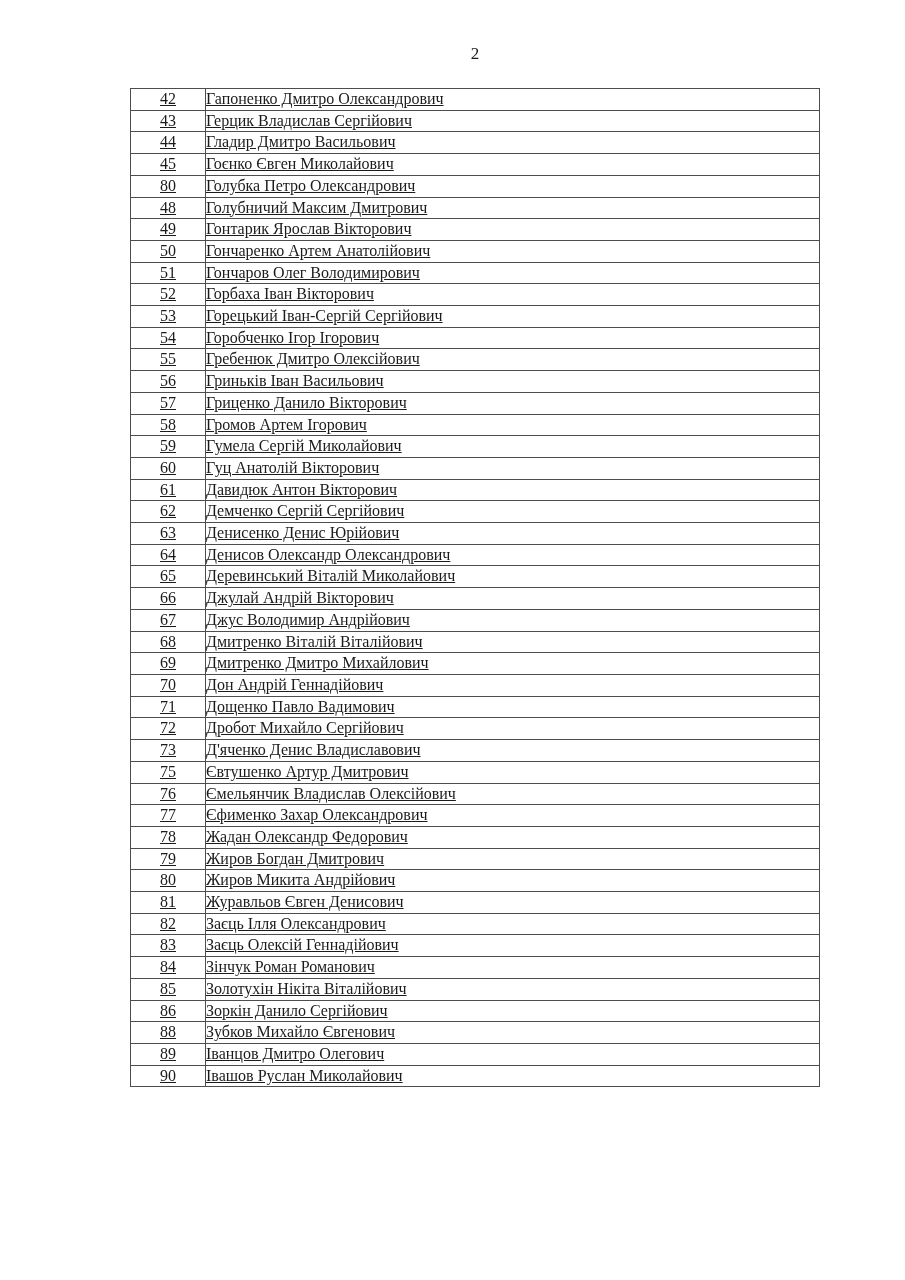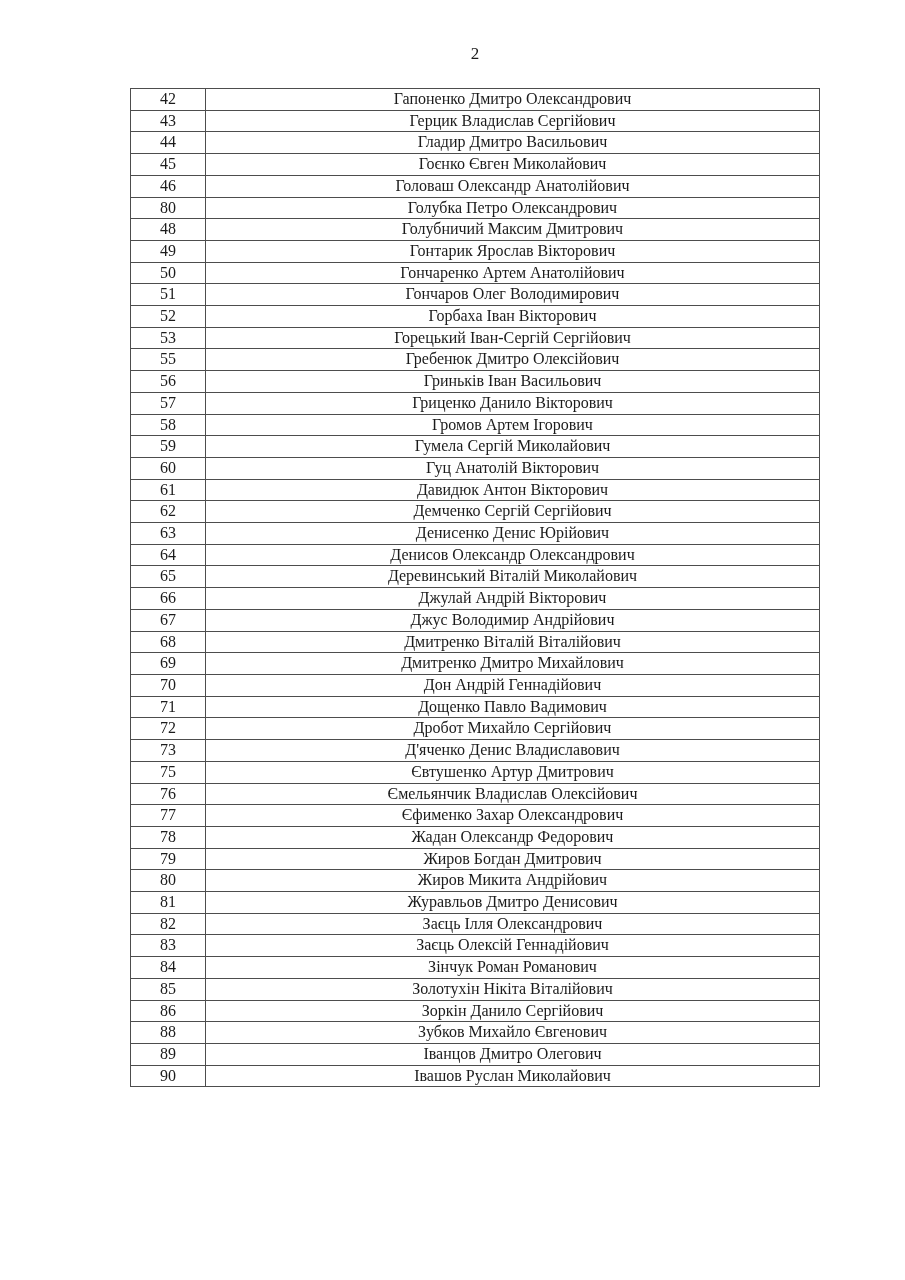--- a/index.html
+++ b/index.html
@@ -25,37 +25,37 @@
     font-size: 17px;
     color: #1b1b1b;
   }
   table.roster {
     position: absolute;
     top: 88px;
     left: 130px;
     width: 690px;
     border-collapse: collapse;
     table-layout: fixed;
+    text-decoration: underline;
   }
   table.roster td {
     border: 1px solid #4d4d4d;
     font-size: 16px;
     height: 20.7px;
     padding: 0;
     line-height: 20.7px;
     white-space: nowrap;
     overflow: hidden;
   }
   td.num {
     width: 74px;
     text-align: center;
   }
   td.name {
     padding-left: 9px;
-    text-align: center;
   }
 </style>
 </head>
 <body>
 
 <div class="page">
   <div class="page-number">2</div>
   <table class="roster">
     <tbody>
         <tr>
@@ -68,24 +68,20 @@
         </tr>
         <tr>
           <td class="num">44</td>
           <td class="name">Гладир Дмитро Васильович</td>
         </tr>
         <tr>
           <td class="num">45</td>
           <td class="name">Гоєнко Євген Миколайович</td>
         </tr>
         <tr>
-          <td class="num">46</td>
-          <td class="name">Головаш Олександр Анатолійович</td>
-        </tr>
-        <tr>
           <td class="num">80</td>
           <td class="name">Голубка Петро Олександрович</td>
         </tr>
         <tr>
           <td class="num">48</td>
           <td class="name">Голубничий Максим Дмитрович</td>
         </tr>
         <tr>
           <td class="num">49</td>
           <td class="name">Гонтарик Ярослав Вікторович</td>
@@ -100,20 +96,24 @@
         </tr>
         <tr>
           <td class="num">52</td>
           <td class="name">Горбаха Іван Вікторович</td>
         </tr>
         <tr>
           <td class="num">53</td>
           <td class="name">Горецький Іван-Сергій Сергійович</td>
         </tr>
         <tr>
+          <td class="num">54</td>
+          <td class="name">Горобченко Ігор Ігорович</td>
+        </tr>
+        <tr>
           <td class="num">55</td>
           <td class="name">Гребенюк Дмитро Олексійович</td>
         </tr>
         <tr>
           <td class="num">56</td>
           <td class="name">Гриньків Іван Васильович</td>
         </tr>
         <tr>
           <td class="num">57</td>
           <td class="name">Гриценко Данило Вікторович</td>
@@ -201,21 +201,21 @@
         <tr>
           <td class="num">79</td>
           <td class="name">Жиров Богдан Дмитрович</td>
         </tr>
         <tr>
           <td class="num">80</td>
           <td class="name">Жиров Микита Андрійович</td>
         </tr>
         <tr>
           <td class="num">81</td>
-          <td class="name">Журавльов Дмитро Денисович</td>
+          <td class="name">Журавльов Євген Денисович</td>
         </tr>
         <tr>
           <td class="num">82</td>
           <td class="name">Заєць Ілля Олександрович</td>
         </tr>
         <tr>
           <td class="num">83</td>
           <td class="name">Заєць Олексій Геннадійович</td>
         </tr>
         <tr>

